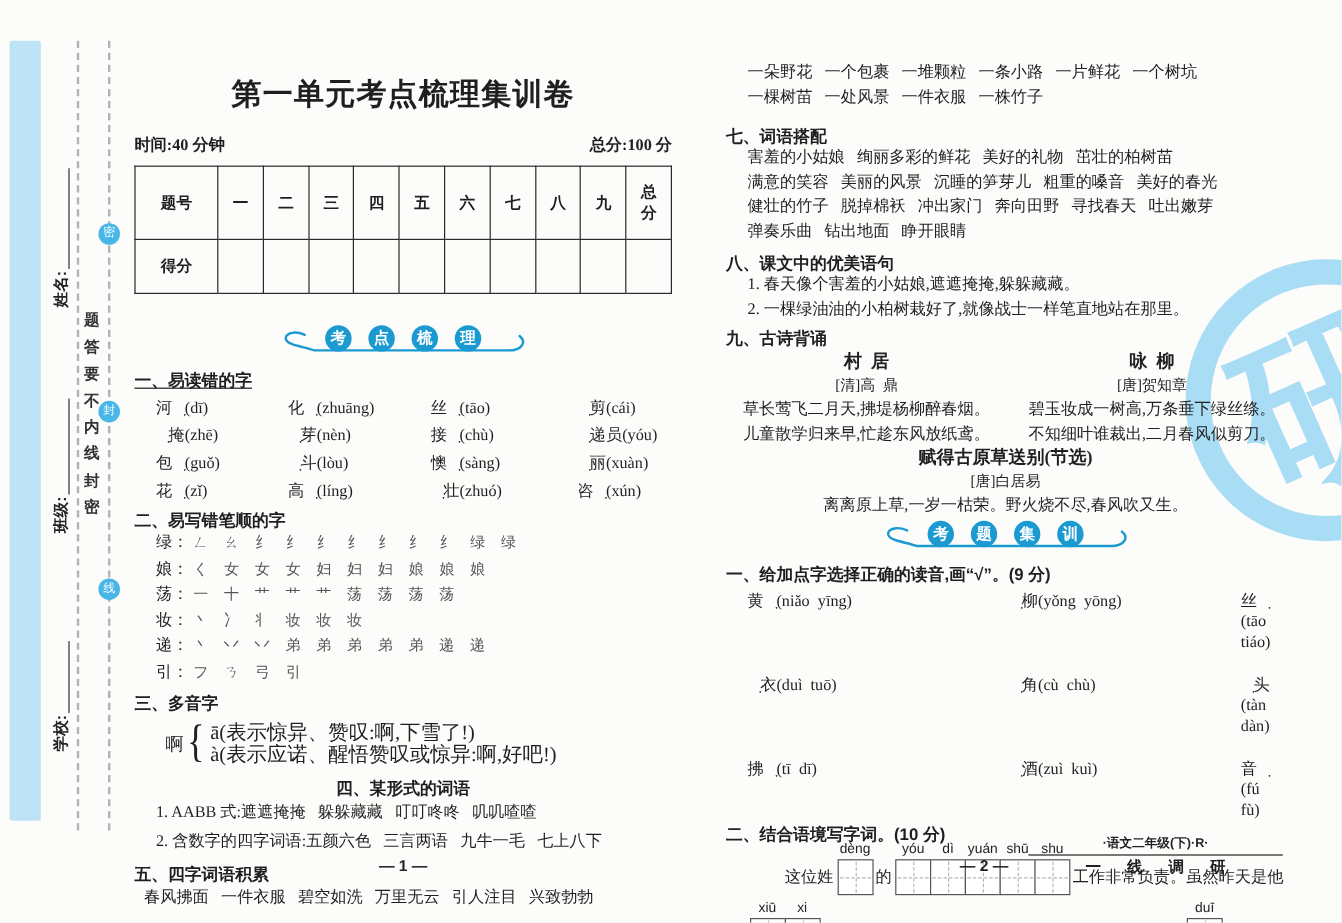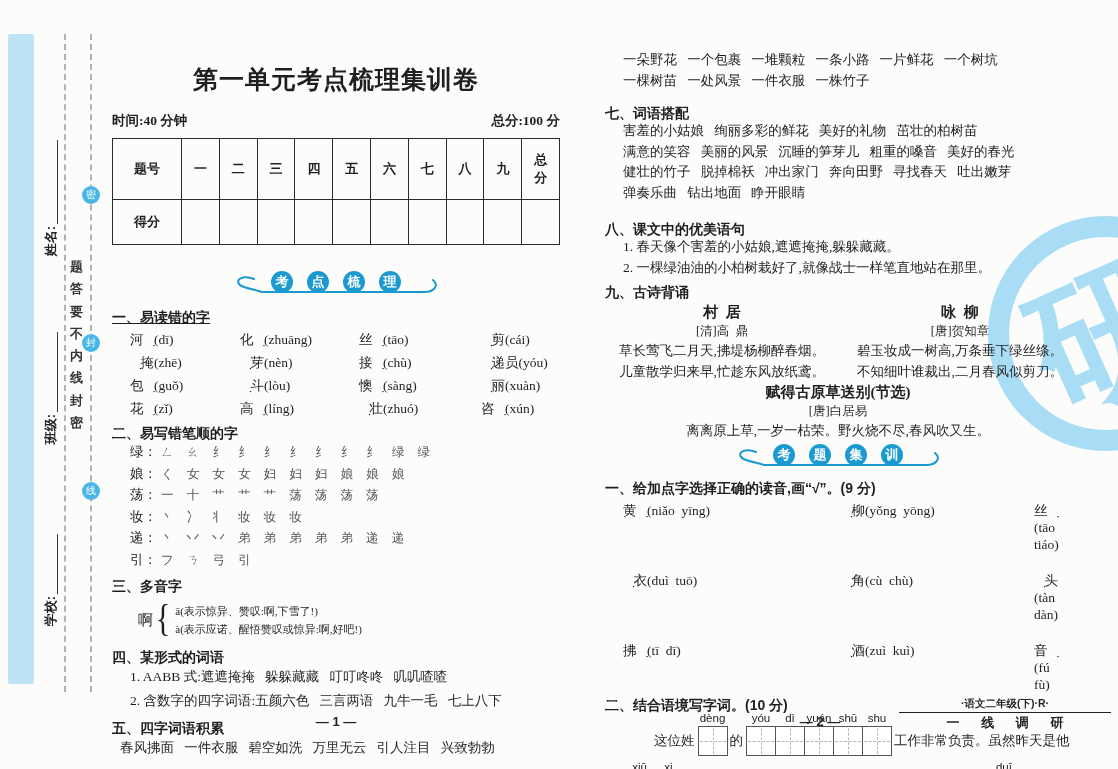--- a/index.html
+++ b/index.html
@@ -39,31 +39,31 @@
   td.sth{width:44px;}
   
   .badge{position:relative;width:212px;height:30px;margin:26px auto 0;}
   .badge.b2{margin-top:0;}
   .badge svg{position:absolute;left:0;top:0;}
   .badge .dots{position:relative;display:flex;justify-content:center;gap:14px;margin-top:2px;}
   .badge .dot{width:22px;height:22px;border-radius:50%;background:#1b9ad2;color:#fff;text-align:center;
               line-height:22px;font-size:13px;font-weight:bold;font-family:"Liberation Sans",sans-serif;}
   
   h2.sec{margin:8px 0 0;font-family:"Liberation Sans",sans-serif;font-size:14px;font-weight:bold;line-height:16px;}
-  .p1h1{margin-top:14px;text-decoration:underline;} .p1h2{margin-top:8px;} .p1h3{margin-top:10px;} .p1h4{margin-top:8px;} .p1h5{margin-top:8px;}
+  .p1h1{margin-top:14px;text-decoration:underline;} .p1h2{margin-top:8px;} .p1h3{margin-top:10px;} .p1h4{margin-top:8px;text-align:center;} .p1h5{margin-top:8px;}
   .grid4{display:grid;grid-template-columns:110px 119px 122px auto;row-gap:6px;
          padding-left:18px;margin-top:6px;font-size:13.5px;line-height:17px;white-space:pre-wrap;}
   .stroke-rows{padding-left:18px;}
   .stroke-row{height:21.5px;line-height:21.5px;font-size:13.5px;white-space:nowrap;}
   .sr-char{color:#1f1f1f;}
   .sr-steps{color:#555;font-size:12.5px;letter-spacing:5px;margin-left:4px;}
   .duoyin{display:flex;align-items:center;padding:5px 0 0 26px;height:42px;}
   .dy-char{font-size:15px;}
   .dy-brace{font-size:38px;font-weight:200;margin:0 3px 4px 1px;transform:scaleX(.8);}
-  .dy-lines{font-size:11px;line-height:18px;white-space:pre-wrap;}
+  .dy-lines{font-size:17px;line-height:18px;white-space:pre-wrap;}
   .lines{padding-left:18px;font-size:13.5px;white-space:pre-wrap;}
   .lines>div{line-height:23.5px;}
   .lines.tight>div{line-height:20.5px;}
   .lines.noindent{padding-left:8px;}
   
   .poem-grid{display:flex;margin-left:6px;margin-top:2px;}
   .poem{width:230px;text-align:center;}
   .poem+.poem{margin-left:16px;}
   .poem-title{font-size:15px;font-weight:bold;line-height:20px;white-space:pre-wrap;}
   .poem-author{font-size:12.5px;line-height:19px;white-space:pre-wrap;}
@@ -78,21 +78,21 @@
   .tzg-group{display:flex;}
   .tzg-cell{display:flex;flex-direction:column;align-items:center;margin-right:-1px;}
   .py{height:15px;line-height:15px;font-size:11.5px;font-family:"Liberation Sans",sans-serif;color:#222;}
   .tzg{width:28px;height:28px;border:1px solid #555;position:relative;background:#fff;box-sizing:content-box;}
   .tzg::before{content:"";position:absolute;left:1px;right:1px;top:50%;border-top:1px dashed #b7b7b7;}
   .tzg::after{content:"";position:absolute;top:1px;bottom:1px;left:50%;border-left:1px dashed #b7b7b7;}
   
   .pageno{position:absolute;top:714px;text-align:center;font-family:"Liberation Sans",sans-serif;
           font-size:13px;font-weight:bold;color:#222;}
   .pn1{left:112px;width:448px;} .pn2{left:605px;width:430px;}
-  .brand{position:absolute;left:899px;top:697px;width:212px;text-align:center;font-family:"Liberation Sans",sans-serif;}
+  .brand{position:absolute;left:857px;top:697px;width:212px;text-align:center;font-family:"Liberation Sans",sans-serif;}
   .brand .book{font-size:10.5px;font-weight:bold;border-bottom:1.5px solid #222;padding-bottom:2px;line-height:13px;}
   .brand .name{font-size:13px;font-weight:bold;letter-spacing:9px;padding-left:9px;margin-top:2px;line-height:15px;}
 </style>
 </head>
 <body>
 
 <div class="sheet">
 
   <div class="blue-bar"></div>
   <div class="seal-field f1">
@@ -213,21 +213,21 @@
     <h2 class="sec p1h5">五、四字词语积累</h2>
     <div class="lines noindent"><div>春风拂面   一件衣服   碧空如洗   万里无云   引人注目   兴致勃勃</div></div>
   </section>
 
   <section class="page page2">
     <div class="lines tight"><div>一朵野花   一个包裹   一堆颗粒   一条小路   一片鲜花   一个树坑</div><div>一棵树苗   一处风景   一件衣服   一株竹子</div></div>
 
     <h2 class="sec" style="margin-top:14px">七、词语搭配</h2>
     <div class="lines tight"><div>害羞的小姑娘   绚丽多彩的鲜花   美好的礼物   茁壮的柏树苗</div><div>满意的笑容   美丽的风景   沉睡的笋芽儿   粗重的嗓音   美好的春光</div><div>健壮的竹子   脱掉棉袄   冲出家门   奔向田野   寻找春天   吐出嫩芽</div><div>弹奏乐曲   钻出地面   睁开眼睛</div></div>
 
-    <h2 class="sec" style="margin-top:18px">八、课文中的优美语句</h2>
+    <h2 class="sec" style="margin-top:8px">八、课文中的优美语句</h2>
     <div class="lines tight"><div>1. 春天像个害羞的小姑娘,遮遮掩掩,躲躲藏藏。</div><div>2. 一棵绿油油的小柏树栽好了,就像战士一样笔直地站在那里。</div></div>
 
     <h2 class="sec" style="margin-top:6px">九、古诗背诵</h2>
     <div class="poem-grid">
       <div class="poem">
         <div class="poem-title">村  居</div>
         <div class="poem-author">[清]高  鼎</div>
         <div class="poem-line">草长莺飞二月天,拂堤杨柳醉春烟。</div>
         <div class="poem-line">儿童散学归来早,忙趁东风放纸鸢。</div>
       </div>

